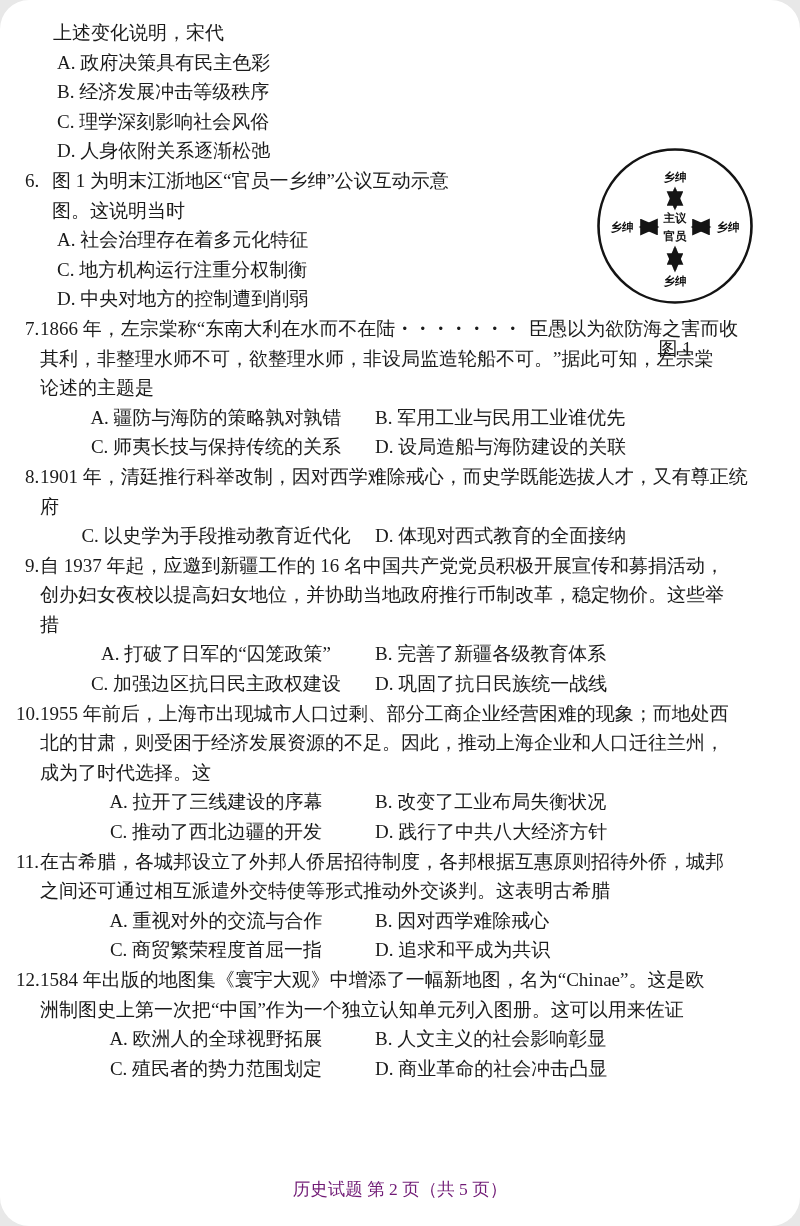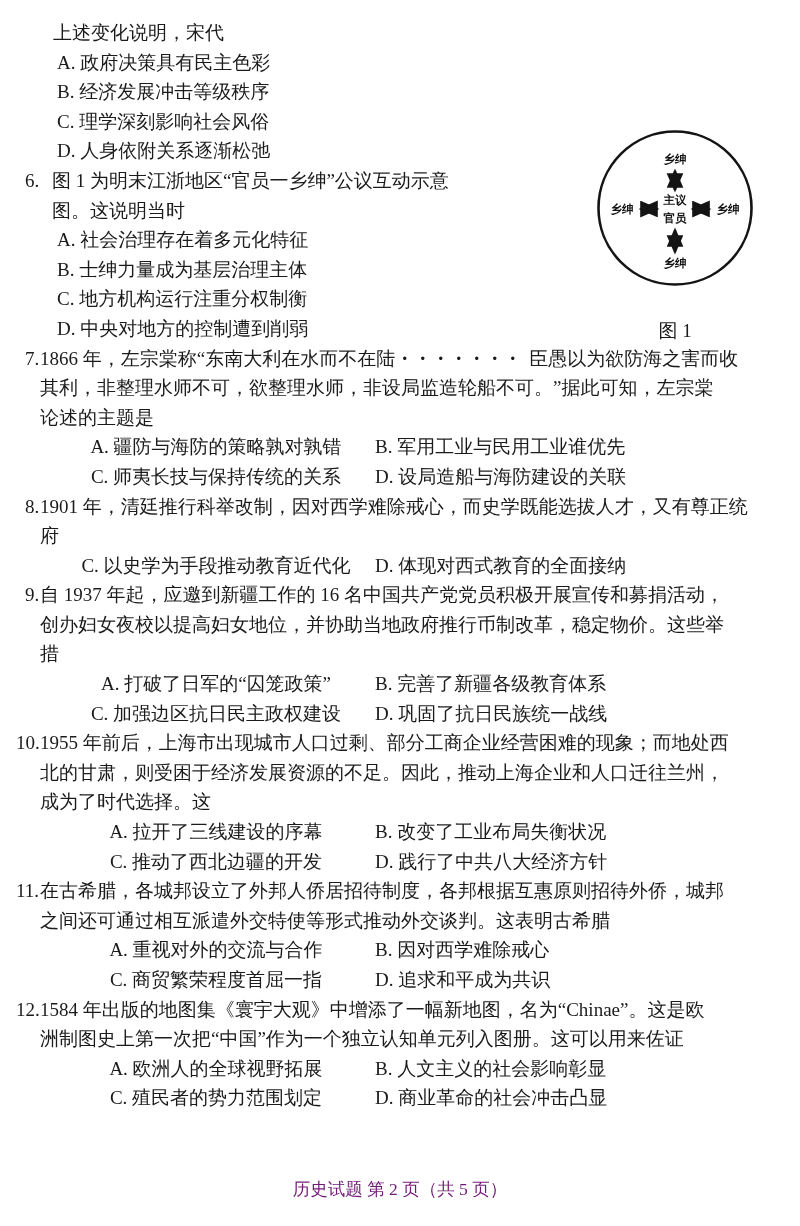--- a/index.html
+++ b/index.html
@@ -4,34 +4,35 @@
 <style>
   html,body { margin:0; padding:0; background:#e8e8e8; }
   .page {
     position:relative;
     width:800px; height:1226px;
     margin:0 auto;
     background:#ffffff;
     font-family:"Liberation Serif","DejaVu Serif",serif;
     color:#1b1b1b;
     overflow:hidden;
+    border-radius:29px;
   }
   .content { padding-top:18px; }
   .line { line-height:29.6px; font-size:19px; white-space:nowrap; }
   .q { position:relative; padding-left:40px; }
   .qnum { position:absolute; left:25px; top:0; line-height:29.6px; font-size:19px; }
   .q.twodigit .qnum { left:16px; }
   .q5-stem { padding-left:13px; }
   .q6-line { padding-left:12px; }
   .opt-line { padding-left:17px; }
   .optrow { padding-left:17px; }
   .optrow .opt-a { display:inline-block; width:318px;text-align:center; }
   .dots { font-weight:bold; font-size:21px; letter-spacing:11px; margin:0 2px 0 6px; }
   .figure {
-    position:absolute; left:594px; top:124px; width:162px;
+    position:absolute; left:594px; top:142px; width:162px;
     text-align:center;
   }
   .figure svg { display:block; }
   .fig-caption { margin-top:28px; font-size:19px; line-height:22px; }
   .footer {
     position:absolute; left:0; top:1177px; width:100%;
     text-align:center; font-size:17.5px; color:#701a75;
   }
 </style>
 </head>
@@ -46,21 +47,20 @@
       <div class="line opt-line">B. 经济发展冲击等级秩序</div>
       <div class="line opt-line">C. 理学深刻影响社会风俗</div>
       <div class="line opt-line">D. 人身依附关系逐渐松弛</div>
     </section>
 
     <section class="q">
       <span class="qnum">6.</span>
       <div class="line q6-line">图 1 为明末江浙地区“官员一乡绅”公议互动示意</div>
       <div class="line q6-line">图。这说明当时</div>
       <div class="line opt-line">A. 社会治理存在着多元化特征</div>
-      <div class="line opt-line">B. 士绅力量成为基层治理主体</div>
       <div class="line opt-line">C. 地方机构运行注重分权制衡</div>
       <div class="line opt-line">D. 中央对地方的控制遭到削弱</div>
     </section>
 
     <section class="q">
       <span class="qnum">7.</span>
       <div class="line"><span>1866 年，左宗棠称“东南大利在水而不在陆</span><span class="dots">·······</span><span>臣愚以为欲防海之害而收</span></div>
       <div class="line">其利，非整理水师不可，欲整理水师，非设局监造轮船不可。”据此可知，左宗棠</div>
       <div class="line">论述的主题是</div>
       <div class="line optrow">

